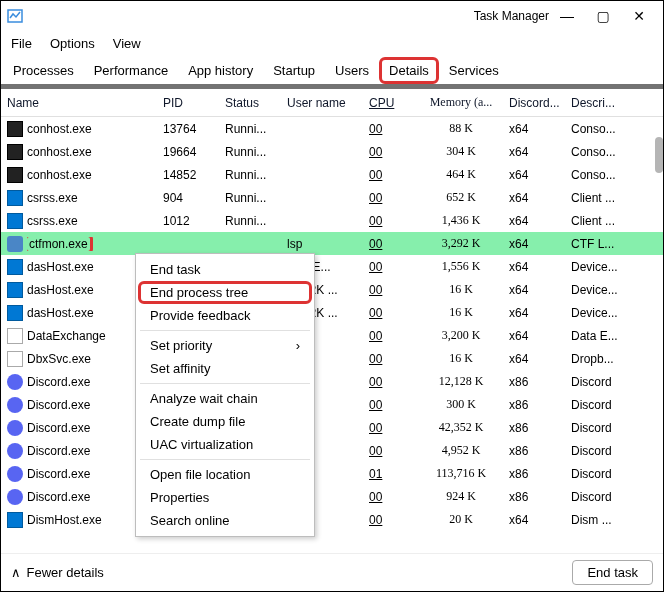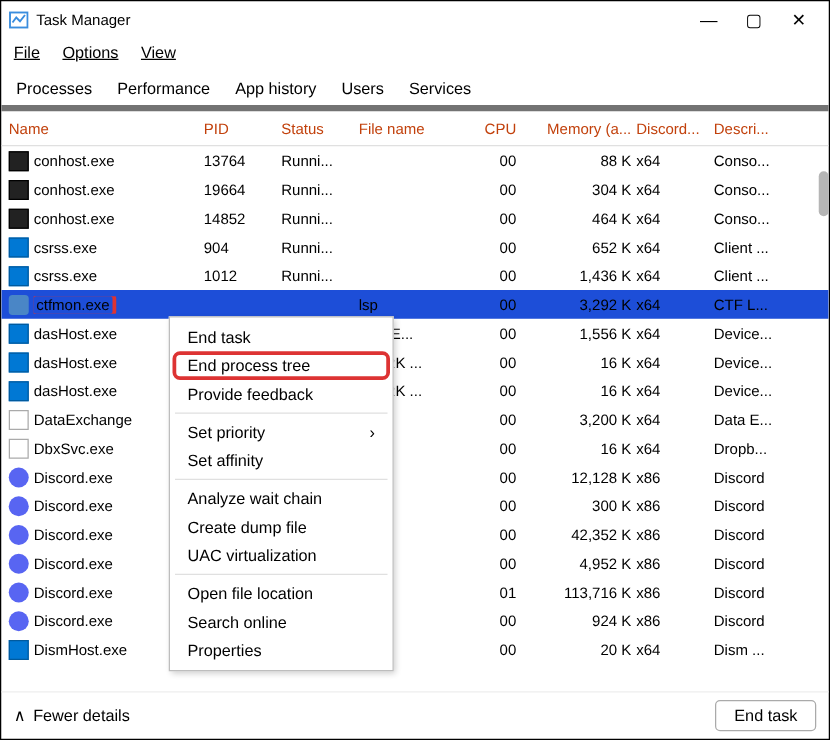--- a/index.html
+++ b/index.html
@@ -1,41 +1,41 @@
 <!DOCTYPE html>
 <html><head>
 <meta charset="utf-8">
 <style>
 * { margin: 0; padding: 0; box-sizing: border-box; font-family: 'Segoe UI', Arial, sans-serif; }
 body { width: 664px; height: 592px; background: #fff; border: 1px solid #000; position: relative; overflow: hidden; font-size: 13px; }
 .titlebar { height: 30px; display: flex; align-items: center; padding: 0 6px; }
 .titlebar .icon { width: 16px; height: 16px; margin-right: 6px; }
-.titlebar .title { flex: 1; font-size: 12px; }
+.titlebar .title { flex: 1; font-size: 12px; text-align: right; }
 .titlebar .winbtns { display: flex; gap: 0; }
 .titlebar .winbtn { width: 36px; height: 28px; display: flex; align-items: center; justify-content: center; font-size: 14px; }
-.menubar { height: 24px; display: flex; align-items: flex-start; padding: 0 2px; gap: 2px; text-decoration: underline; }
+.menubar { height: 24px; display: flex; align-items: center; padding: 0 2px; gap: 2px; }
 .menubar .menuitem { padding: 3px 8px; font-size: 13px; }
 .tabbar { display: flex; align-items: center; padding: 2px 2px 0 2px; border-bottom: 5px solid #737373; }
 .tabbar .tab { padding: 6px 10px; font-size: 13px; cursor: default; position: relative; }
 .tabbar .tab.selected { border: 3px solid #d33; border-radius: 6px; padding: 3px 7px; }
-.cols { display: flex; align-items: center; border-bottom: 1px solid #e0e0e0; height: 28px; font-size: 12px; color: #c2410c; padding-left: 6px; }
+.cols { display: flex; align-items: center; border-bottom: 1px solid #e0e0e0; height: 28px; font-size: 12px; color: #0f172a; padding-left: 6px; }
 .cols > div, .row > div { overflow: hidden; white-space: nowrap; text-overflow: ellipsis; padding-right: 4px; }
 .c-name { width: 156px; }
 .c-pid { width: 62px; }
 .c-status { width: 62px; }
 .c-user { width: 82px; }
-.c-cpu { width: 48px; text-align: right; }
-.c-mem { width: 92px; text-align: right; }
+.c-cpu { width: 48px; text-align: left; text-decoration: underline; }
+.c-mem { width: 92px; text-align: center; font-family: Liberation Serif, serif; }
 .c-arch { width: 62px; }
 .c-desc { flex: 1; }
 .rows { overflow-y: auto; height: 414px; position: relative; }
 .row { display: flex; align-items: center; height: 23px; font-size: 12px; padding-left: 6px; }
 .row .ricon { width: 16px; height: 16px; margin-right: 4px; flex-shrink: 0; }
 .row .rname { width: 136px; overflow: hidden; white-space: nowrap; text-overflow: ellipsis; }
-.row.selected { background: #1d4ed8; }
+.row.selected { background: #86efac; }
 .row.name-highlight .nbox { border: 3px solid #d33; border-radius: 5px; padding: 0 2px; margin-left: -3px; }
 .ctxmenu { position: absolute; left: 134px; top: 252px; width: 180px; background: #fff; border: 1px solid #bdbdbd; box-shadow: 2px 2px 5px rgba(0,0,0,.2); z-index: 10; padding: 4px 0; }
 .ctxmenu .mitem { padding: 4px 14px; font-size: 13px; display: flex; align-items: center; justify-content: space-between; }
 .ctxmenu .sep { height: 1px; background: #e0e0e0; margin: 3px 4px; }
 .ctxmenu .mitem.hl { border: 3px solid #d33; border-radius: 6px; margin: 0 2px; padding: 1px 9px; }
 .footer { position: absolute; bottom: 0; left: 0; right: 0; height: 38px; display: flex; align-items: center; justify-content: space-between; padding: 0 10px; border-top: 1px solid #eee; }
 .fewer { display: flex; align-items: center; gap: 6px; font-size: 13px; }
 .endtaskbtn { border: 1px solid #aaa; border-radius: 4px; padding: 4px 14px; background: #fff; font-size: 13px; }
 .scrollbar-track { position: absolute; right: 0; top: 116px; width: 10px; height: 414px; background: transparent; }
 .scrollbar-thumb { position: absolute; right: 0; top: 20px; width: 8px; height: 36px; background: #b5b5b5; border-radius: 4px; }
@@ -64,29 +64,31 @@
 <div class="menubar">
   <div class="menuitem">File</div>
   <div class="menuitem">Options</div>
   <div class="menuitem">View</div>
 </div>
 
 <div class="tabbar">
   <div class="tab">Processes</div>
   <div class="tab">Performance</div>
   <div class="tab">App history</div>
+  <div class="tab">Startup</div>
   <div class="tab">Users</div>
+  <div class="tab selected">Details</div>
   <div class="tab">Services</div>
 </div>
 
 <div class="cols">
   <div class="c-name">Name</div>
   <div class="c-pid">PID</div>
   <div class="c-status">Status</div>
-  <div class="c-user">File name</div>
+  <div class="c-user">User name</div>
   <div class="c-cpu">CPU</div>
   <div class="c-mem">Memory (a...</div>
   <div class="c-arch">Discord...</div>
   <div class="c-desc">Descri...</div>
 </div>
 
 <div class="rows" id="rows">
     <div class="row">
       <div class="ricon ico-term"></div>
       <div class="rname">conhost.exe</div>
@@ -300,22 +302,22 @@
       <span>Set priority</span>
       <span>›</span>
     </div>
   <div class="mitem">Set affinity</div>
   <div class="sep"></div>
   <div class="mitem">Analyze wait chain</div>
   <div class="mitem">Create dump file</div>
   <div class="mitem">UAC virtualization</div>
   <div class="sep"></div>
   <div class="mitem">Open file location</div>
+  <div class="mitem">Properties</div>
   <div class="mitem">Search online</div>
-  <div class="mitem">Properties</div>
 </div>
 
 <div class="footer">
   <div class="fewer">
     <span>∧</span>
     <span>Fewer details</span>
   </div>
   <button class="endtaskbtn">End task</button>
 </div>
 

